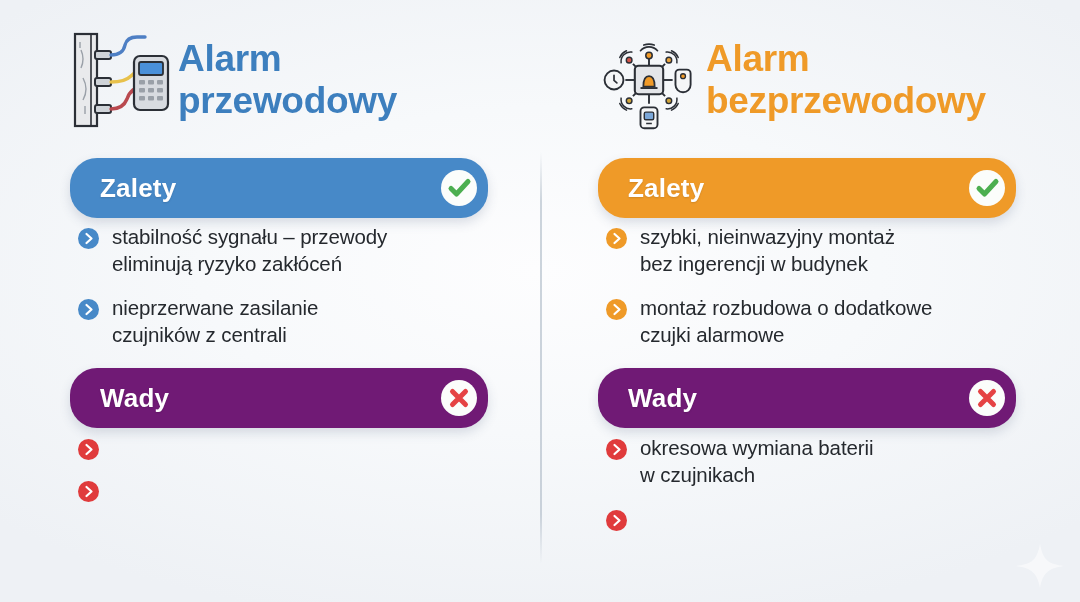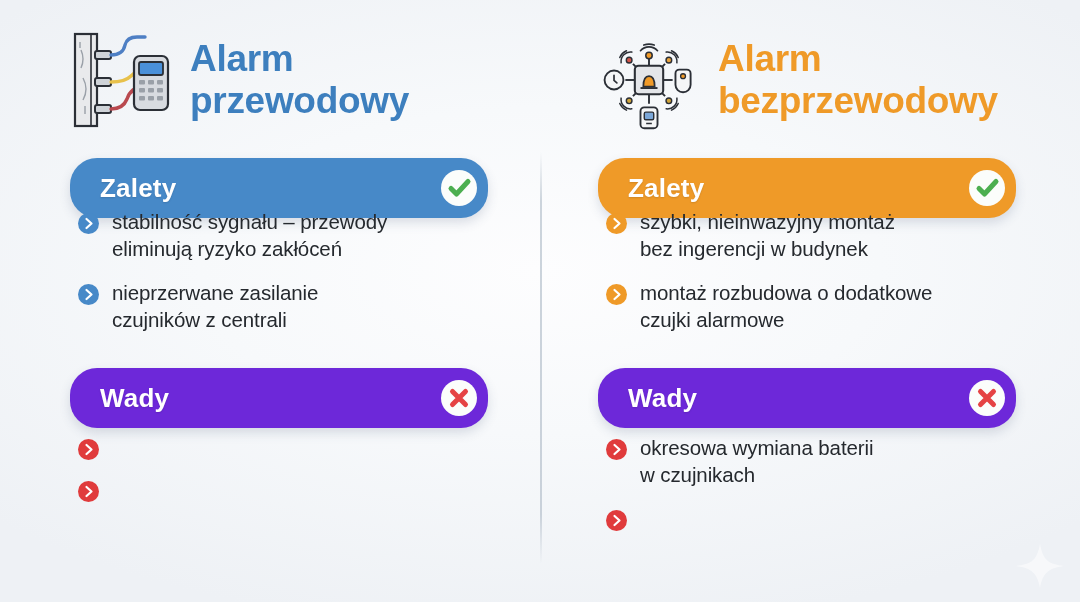--- a/index.html
+++ b/index.html
@@ -20,48 +20,48 @@
   .col-right { left:590px; }
 
   .divider {
     position:absolute; left:540px; top:152px;
     width:2px; height:412px;
     background:linear-gradient(to bottom, rgba(200,208,216,0) 0%, #ccd4dc 12%, #c9d1da 88%, rgba(200,208,216,0) 100%);
     border-radius:2px;
   }
 
   
-  .head { position:absolute; top:28px; left:6px; display:flex; align-items:center; gap:16px; }
+  .head { position:absolute; top:28px; left:6px; display:flex; align-items:center; gap:4px; }
   .head-icon { width:106px; height:104px; flex:none; }
   .head-title {
     font-size:37px; line-height:1.13; font-weight:bold;
     letter-spacing:-.3px; white-space:pre-line;
   }
   .t-wired    { color:#3d7fbe; }
   .t-wireless { color:#ef9a28; }
 
   
   .banner {
     position:absolute; left:8px; width:418px; height:60px;
     border-radius:27px; display:flex; align-items:center;
     padding:0 10px 0 30px; justify-content:space-between;
     box-shadow:0 5px 11px rgba(60,80,110,.17);
   }
   .banner.pros-blue   { background:#4789c8; top:158px; }
   .banner.pros-orange { background:#ef9a28; top:158px; }
-  .banner.cons        { background:#6d28d9; top:368px; }
+  .banner.cons        { background:#701a75; top:368px; }
   .banner-label {
     color:#fff; font-size:26px; font-weight:bold; letter-spacing:.2px;
     text-shadow:0 1px 2px rgba(0,0,0,.13);
   }
   .badge { width:38px; height:38px; flex:none; }
 
   
   .list { position:absolute; left:16px; width:470px; }
-  .list.pros { top:208px; }
+  .list.pros { top:223px; }
   .list.cons { top:434px; }
   .item { display:flex; gap:13px; margin-bottom:16px; align-items:flex-start; }
   .bullet { width:21px; height:21px; flex:none; margin-top:5px; }
   .item-text {
     font-size:20.5px; line-height:1.33; color:#25292e;
     white-space:pre-line; letter-spacing:-.1px;
   }
 
   .sparkle { position:absolute; right:12px; bottom:10px; width:56px; height:52px; opacity:.85; }
 </style>

